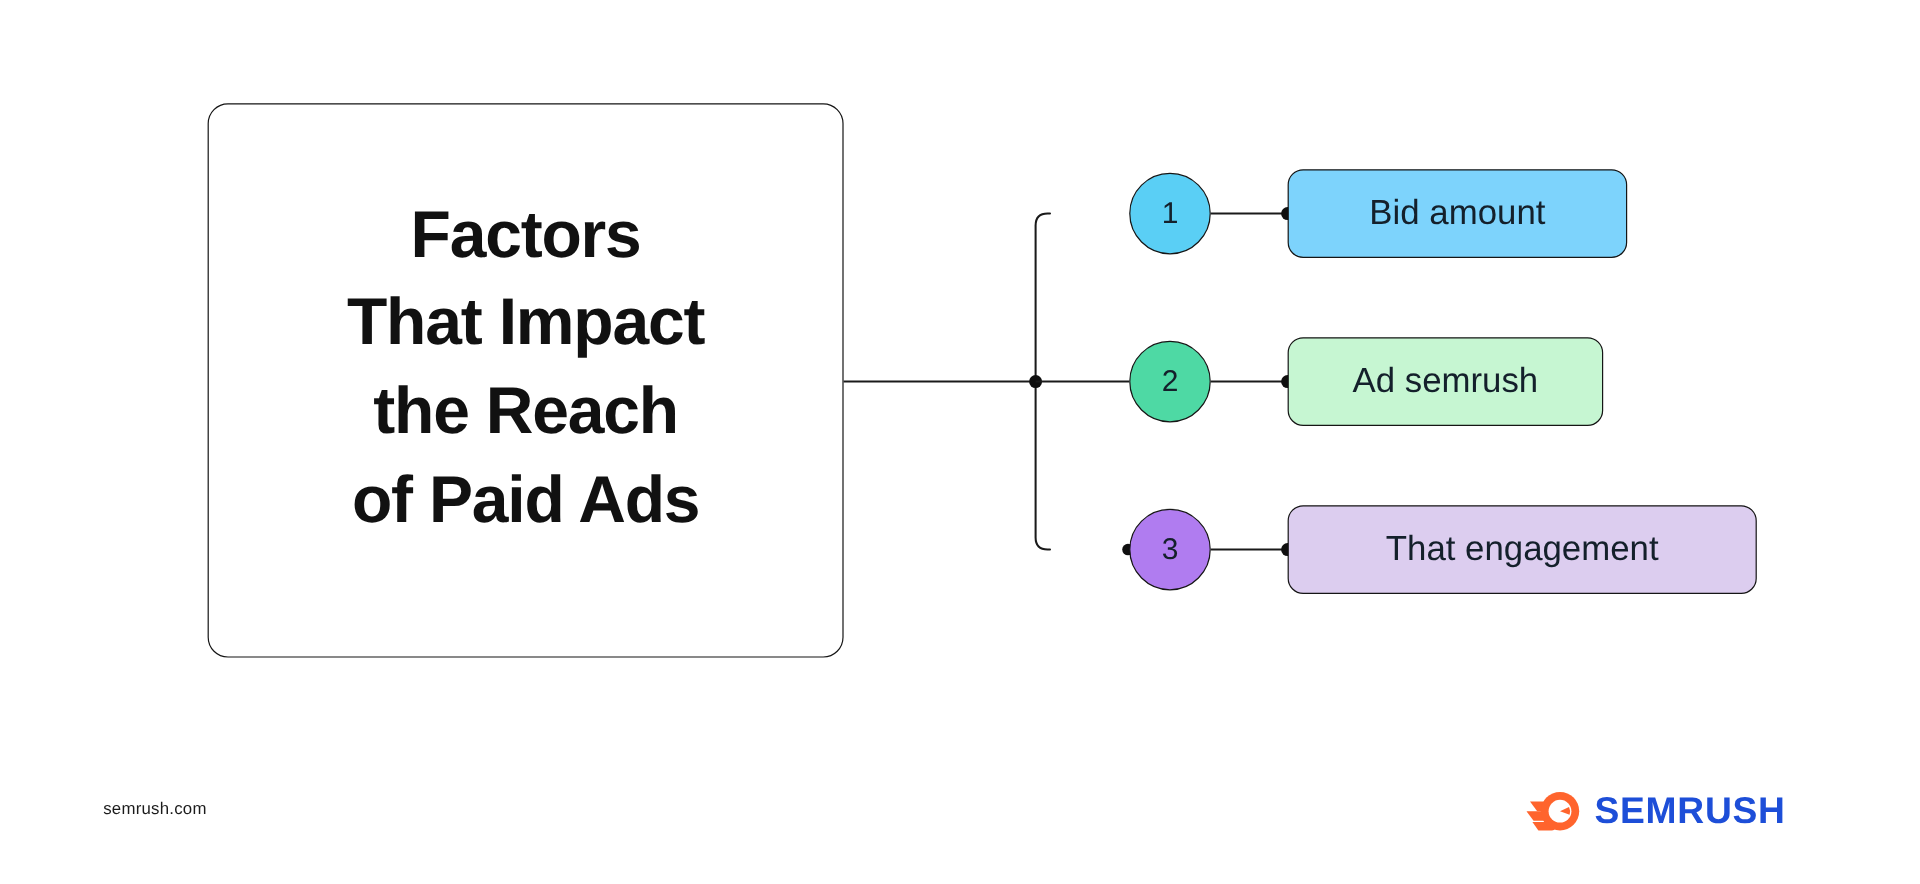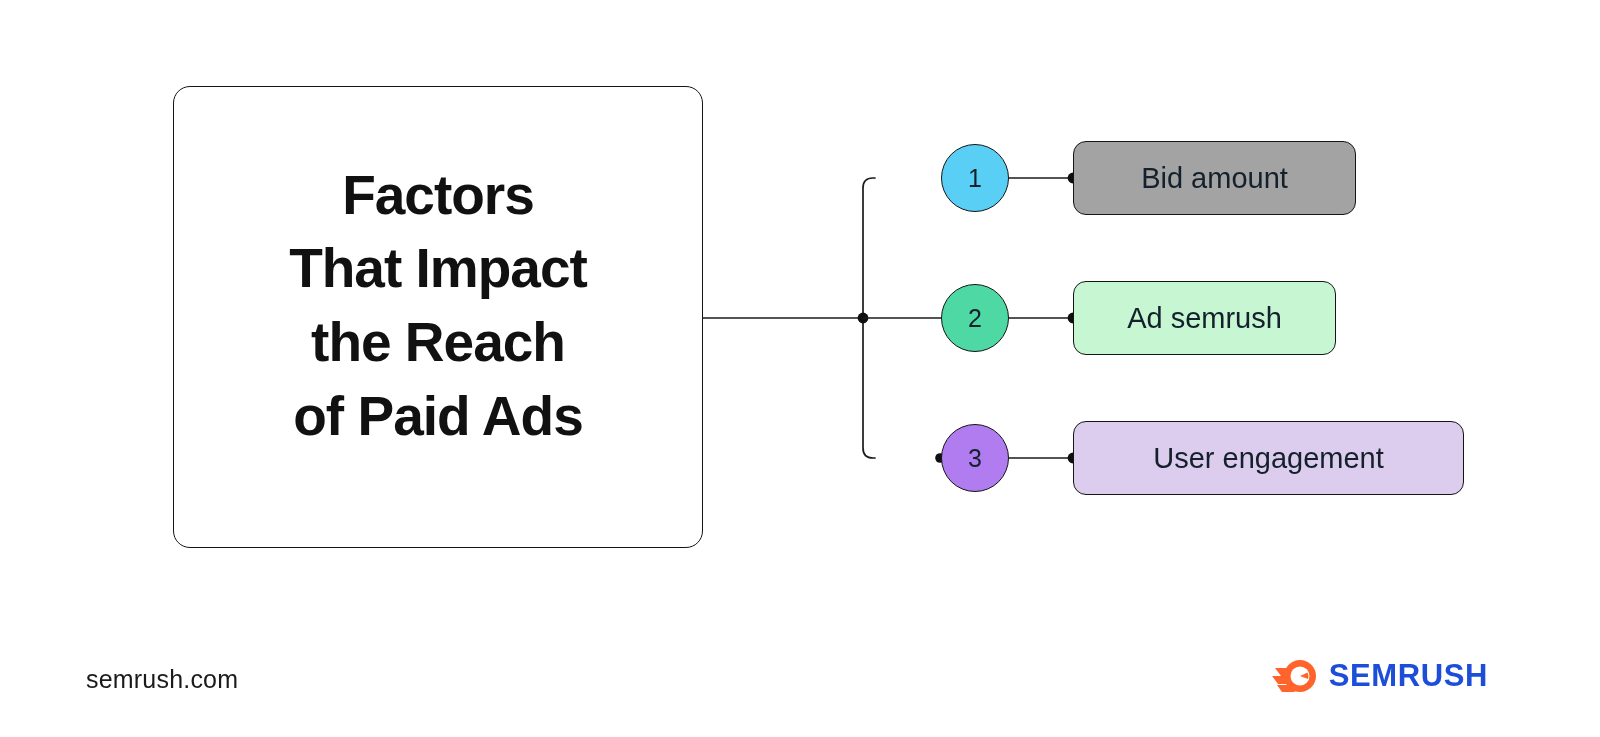--- a/index.html
+++ b/index.html
@@ -99,30 +99,30 @@
     font-weight: 400;
     color: #14202b;
     padding: 0 18px;
     white-space: nowrap;
   }
 
   .c1 { background: #5ACFF5; }
   .c2 { background: #4ED9A4; }
   .c3 { background: #B07CF0; }
 
-  .b1 { background: #a3a3a3; width: 283px; }
+  .b1 { background: #7dd3fc; width: 283px; }
   .b2 { background: #C6F6D2; width: 263px; }
   .b3 { background: #DCCDEF; width: 391px; }
 
   
   .footer-url {
     position: absolute;
     left: 86px;
     top: 665px;
-    font-size: 25px;
+    font-size: 14px;
     color: #1b1b1b;
     letter-spacing: 0.2px;
   }
   .brand-logo {
     position: absolute;
     right: 112px;
     top: 658px;
     display: flex;
     align-items: center;
     gap: 11px;
@@ -174,21 +174,21 @@
     <div class="label-box b1">Bid amount</div>
   </div>
 
   <div class="row row-2">
     <div class="num-circle c2">2</div>
     <div class="label-box b2">Ad semrush</div>
   </div>
 
   <div class="row row-3">
     <div class="num-circle c3">3</div>
-    <div class="label-box b3">User engagement</div>
+    <div class="label-box b3">That engagement</div>
   </div>
 
   <div class="footer-url">semrush.com</div>
 
   <div class="brand-logo">
     <svg class="brand-mark" width="46" height="34" viewBox="0 0 46 34">
       <path d="M3 9 H23 a4 4 0 0 1 0 8 H9 Z" fill="#FF642D"></path>
       <path d="M0 17 H20 a4 4 0 0 1 0 8 H6 Z" fill="#FF642D"></path>
       <path d="M5 26 H21 a3.5 3.5 0 0 1 0 7 H10 Z" fill="#FF642D"></path>
       <circle cx="28" cy="17" r="16" fill="#FF642D"></circle>

